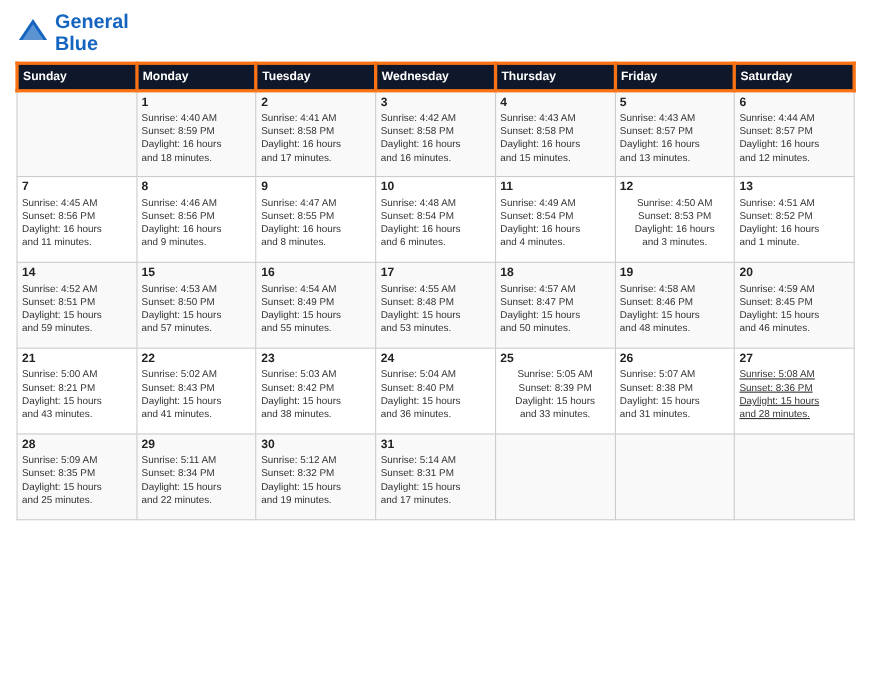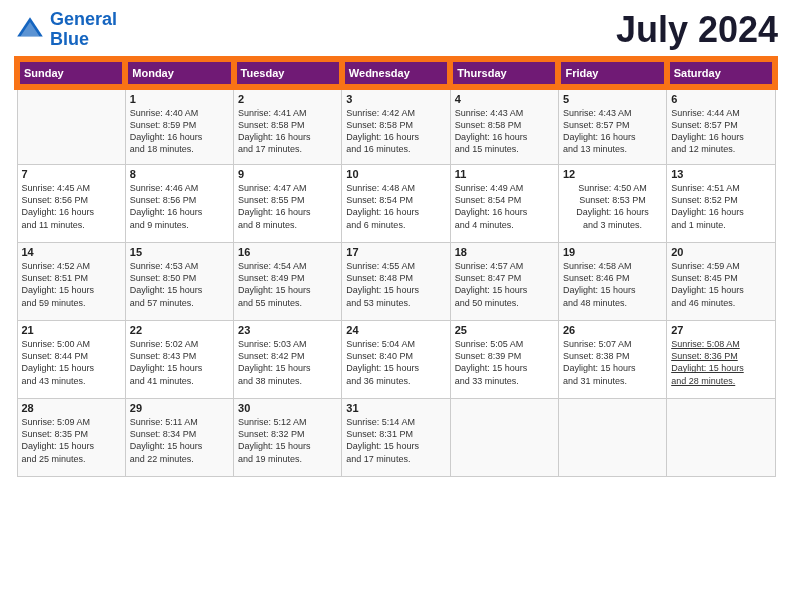--- a/index.html
+++ b/index.html
@@ -51,27 +51,27 @@
     .subtitle {
       font-size: 14px;
       color: #333;
     }
     table {
       width: 100%;
       border-collapse: collapse;
       font-size: 10px;
     }
     thead tr th {
-      background-color: #701a75;
+      background-color: #0f172a;
       color: #fff;
       padding: 5px 4px;
       text-align: left;
       font-size: 11px;
       font-weight: bold;
-      border: 6px solid #f97316;
+      border: 3px solid #f97316;
     }
     tbody tr td {
       border: 1px solid #ccc;
       vertical-align: top;
       padding: 3px 4px;
       font-size: 9.5px;
       color: #222;
       height: 78px;
     }
     tbody tr td .day-num {
@@ -104,21 +104,20 @@
       <svg class="logo-icon" viewBox="0 0 40 40">
         <polygon points="20,4 36,28 4,28" fill="#1565c0"></polygon>
         <polygon points="20,10 32,28 8,28" fill="#fff" opacity="0.3"></polygon>
       </svg>
       <div class="logo-text">
         <div><span>General</span></div>
         <div><span>Blue</span></div>
       </div>
     </div>
     <div class="title-block">
-      <div class="main-title">July 2024</div>
     </div>
   </div>
 
   <table>
     <thead>
       <tr>
       <th>Sunday</th>
           <th>Monday</th>
           <th>Tuesday</th>
           <th>Wednesday</th>
@@ -272,21 +271,21 @@
             <div class="day-info" style="white-space: pre-line;">Sunrise: 4:59 AM
 Sunset: 8:45 PM
 Daylight: 15 hours
 and 46 minutes.</div>
           </td>
         </tr>
         <tr>
           <td>
             <span class="day-num">21</span>
             <div class="day-info" style="white-space: pre-line;">Sunrise: 5:00 AM
-Sunset: 8:44 PM
+Sunset: 8:21 PM
 Daylight: 15 hours
 and 43 minutes.</div>
           </td>
           <td>
             <span class="day-num">22</span>
             <div class="day-info" style="white-space: pre-line;">Sunrise: 5:02 AM
 Sunset: 8:43 PM
 Daylight: 15 hours
 and 41 minutes.</div>
           </td>
@@ -299,21 +298,21 @@
           </td>
           <td>
             <span class="day-num">24</span>
             <div class="day-info" style="white-space: pre-line;">Sunrise: 5:04 AM
 Sunset: 8:40 PM
 Daylight: 15 hours
 and 36 minutes.</div>
           </td>
           <td>
             <span class="day-num">25</span>
-            <div class="day-info" style="white-space: pre-line;">Sunrise: 5:05 AM
+            <div class="day-info" style="white-space: pre-line; text-align: center;">Sunrise: 5:05 AM
 Sunset: 8:39 PM
 Daylight: 15 hours
 and 33 minutes.</div>
           </td>
           <td>
             <span class="day-num">26</span>
             <div class="day-info" style="white-space: pre-line;">Sunrise: 5:07 AM
 Sunset: 8:38 PM
 Daylight: 15 hours
 and 31 minutes.</div>

